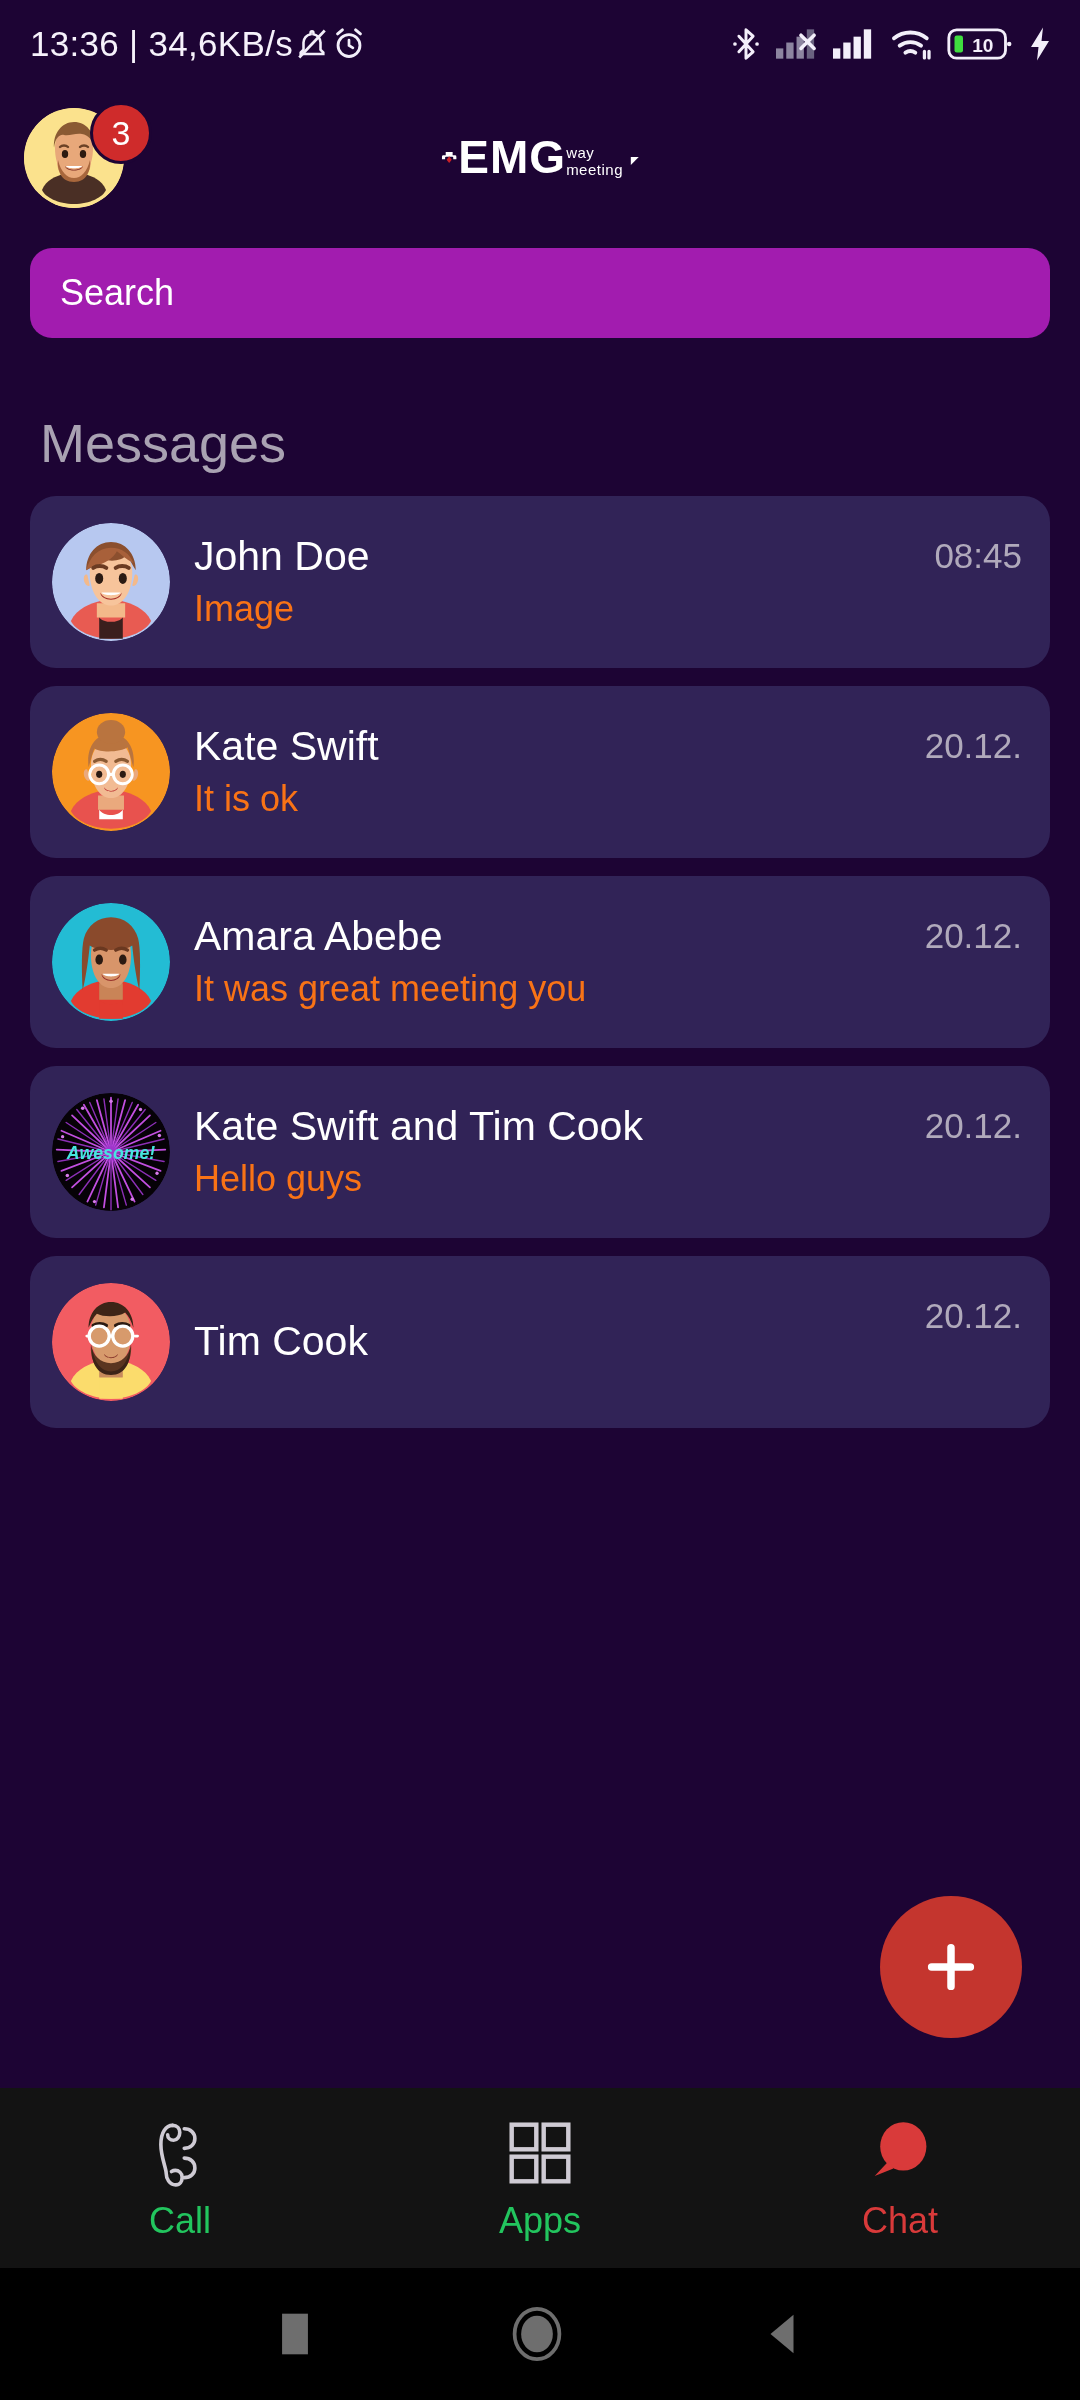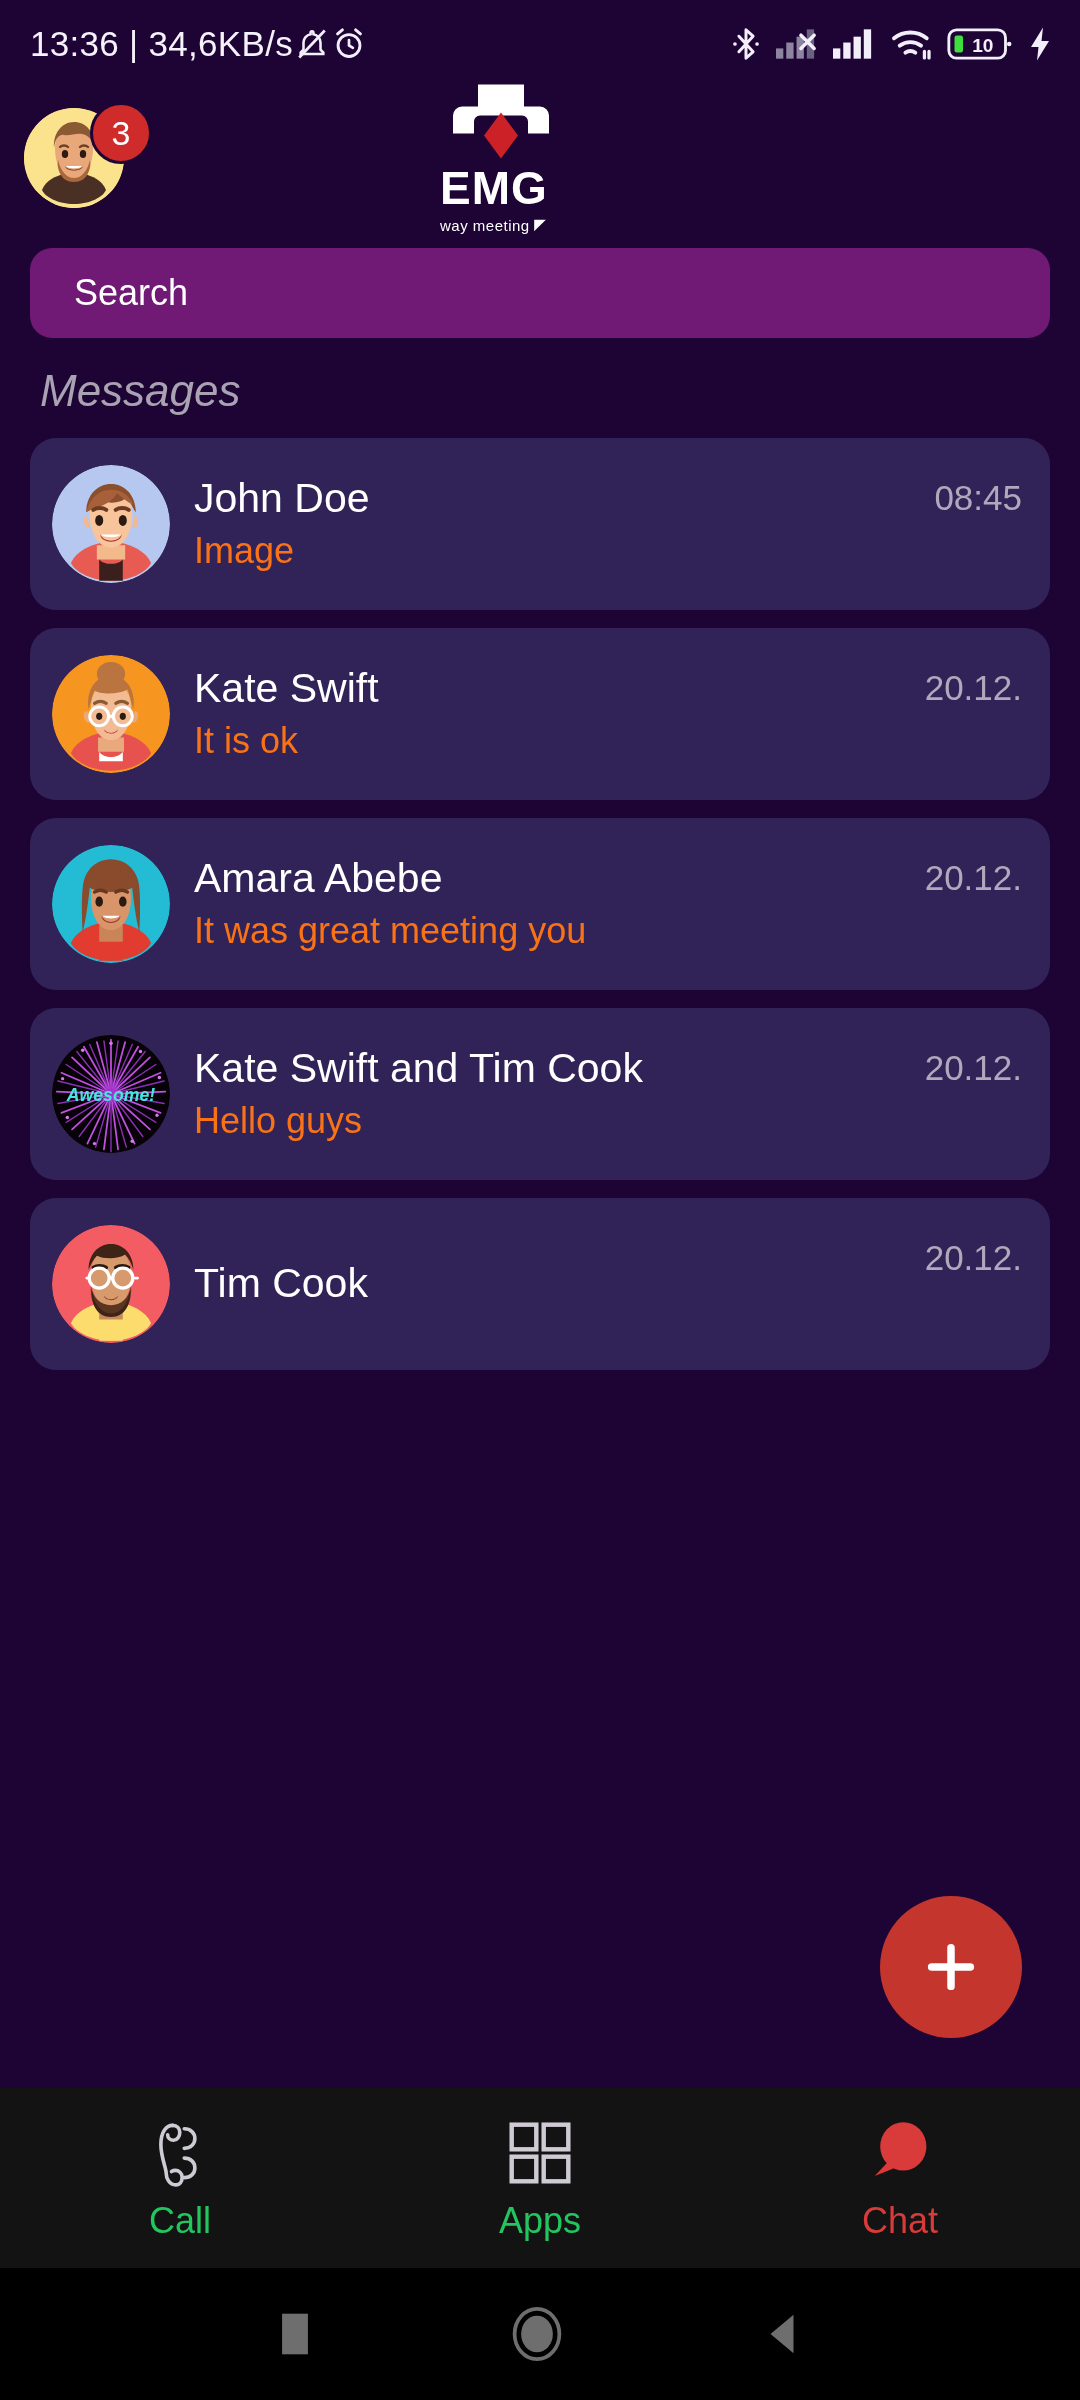--- a/index.html
+++ b/index.html
@@ -51,54 +51,53 @@
     width:62px; height:62px; border-radius:50%;
     background:#cf2b2b;
     display:flex; align-items:center; justify-content:center;
     color:#fff; font-size:34px; font-weight:500;
     border:3px solid #1d0434;
   }
   .logo {
     position:absolute; left:50%; top:50%;
     transform:translate(-50%,-50%);
     width:200px;
-    display:flex; flex-direction:column; align-items:flex-start;
+    display:flex; flex-direction:row; align-items:center;
   }
   .logo-mark { width:122px; height:84px; }
   .logo-word {
     font-size:46px; font-weight:700; color:#ffffff;
     letter-spacing:1px; line-height:1; margin-top:-2px;
     font-family:"Liberation Sans", sans-serif;
   }
   .logo-tag {
     font-size:15px; color:#ffffff; letter-spacing:0.5px;
     margin-top:6px; display:flex; align-items:center; gap:3px;
   }
 
   
   .search-wrap { padding:20px 30px 0 30px; flex:0 0 auto; }
   .search-box {
     height:90px; border-radius:22px;
-    background:#701a75;
+    background:#a21caf;
     display:flex; align-items:center;
-    padding:0 44px;
+    padding:0 30px;
   }
   .search-box input {
     width:100%; background:transparent; border:none; outline:none;
     color:#ffffff; font-size:36px;
     font-family:"Liberation Sans", sans-serif;
   }
   .search-box input::placeholder { color:#ffffff; opacity:1; }
 
   
   .section-title {
-    padding:28px 0 22px 40px;
-    font-size:44px; color:#a9a2b2; font-weight:400;
+    padding:74px 0 22px 40px;
+    font-size:54px; color:#a9a2b2; font-weight:400;
     flex:0 0 auto;
-    font-style:italic;
   }
 
   
   .chat-list {
     padding:0 30px; flex:1 1 auto;
     display:flex; flex-direction:column; gap:18px;
     overflow:hidden;
   }
   .chat-row {
     height:172px; flex:0 0 172px;

